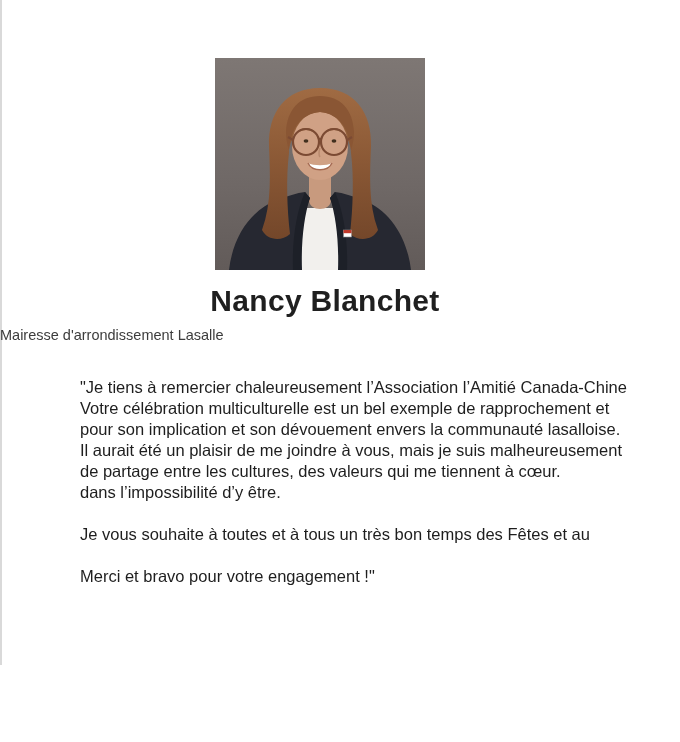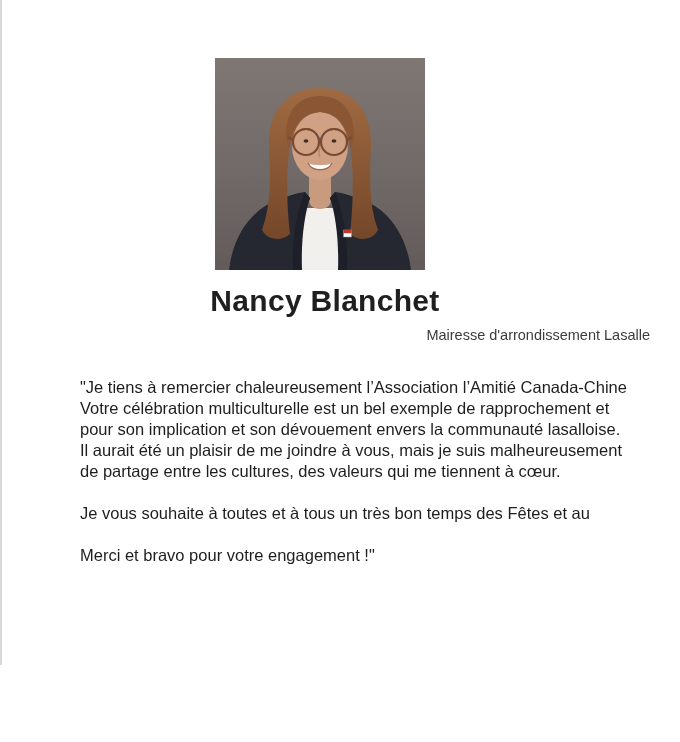--- a/index.html
+++ b/index.html
@@ -38,21 +38,21 @@
     font-weight: 700;
     color: #1f1f1f;
     letter-spacing: 0.3px;
     line-height: 36px;
   }
 
   .title-block {
     position: absolute;
     left: 0; top: 326px;
     width: 650px;
-    text-align: right;
+    text-align: left;
     font-size: 14.5px;
     font-weight: 400;
     color: #3c3c3c;
     line-height: 18px;
   }
 
   .message-block {
     position: absolute;
     left: 80px; top: 377px;
     width: 560px;
@@ -156,20 +156,21 @@
   <div class="name-block">Nancy Blanchet</div>
 
   <div class="title-block">Mairesse d'arrondissement Lasalle</div>
 
   <div class="message-block">
       <div class="msg-line">"Je tiens à remercier chaleureusement l’Association l’Amitié Canada-Chine</div>
       <div class="msg-line">Votre célébration multiculturelle est un bel exemple de rapprochement et</div>
       <div class="msg-line">pour son implication et son dévouement envers la communauté lasalloise.</div>
       <div class="msg-line">Il aurait été un plaisir de me joindre à vous, mais je suis malheureusement</div>
       <div class="msg-line">de partage entre les cultures, des valeurs qui me tiennent à cœur.</div>
+      <div class="msg-line">dans l’impossibilité d’y être.</div>
       <div class="msg-line">&nbsp;</div>
       <div class="msg-line">Je vous souhaite à toutes et à tous un très bon temps des Fêtes et au</div>
       <div class="msg-line">&nbsp;</div>
       <div class="msg-line">Merci et bravo pour votre engagement !"</div>
     </div>
 
   <div class="date-block">2025-12-03</div>
 
   <div class="watermark">
     <svg viewBox="0 0 30 27" width="30" height="27">

